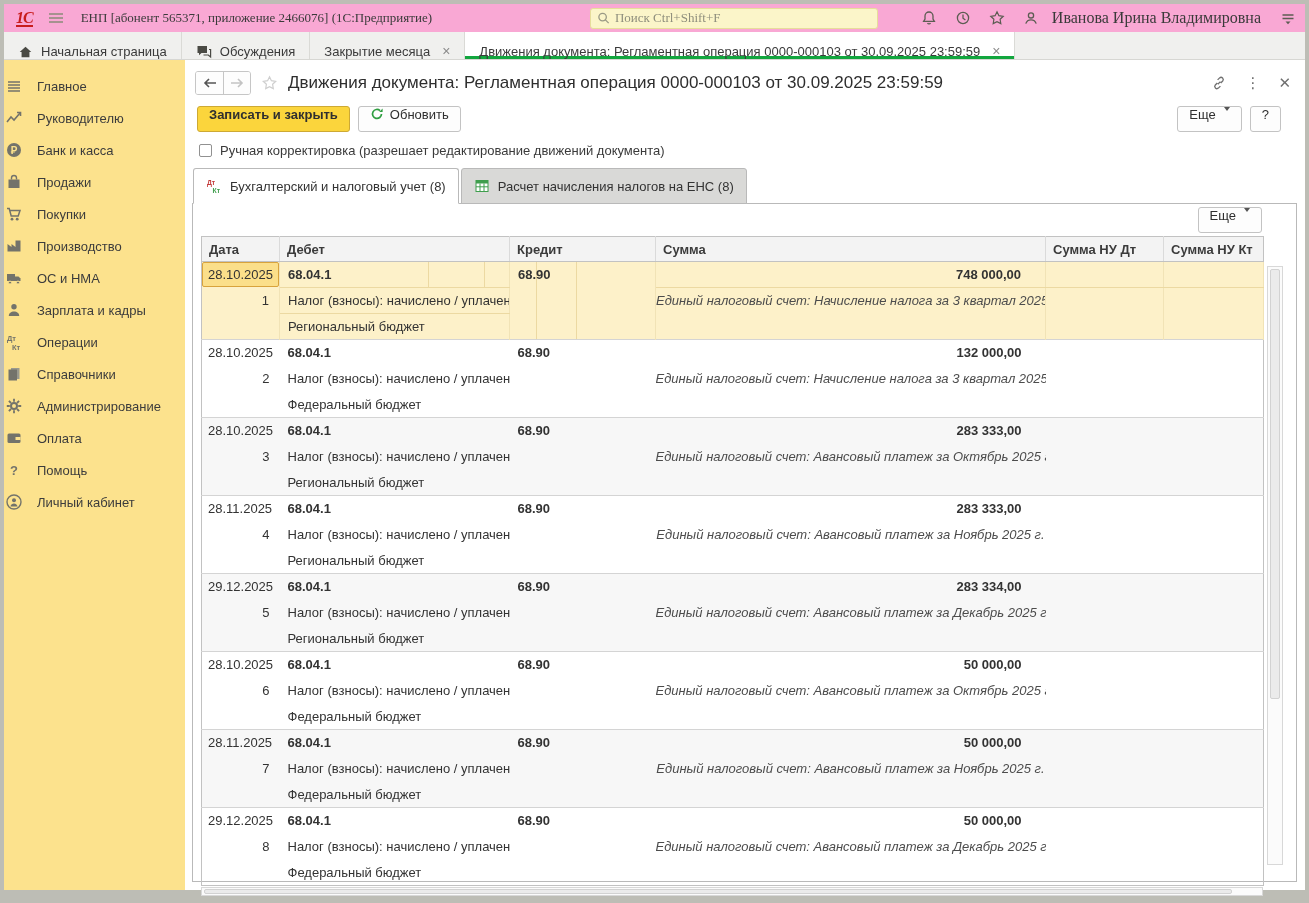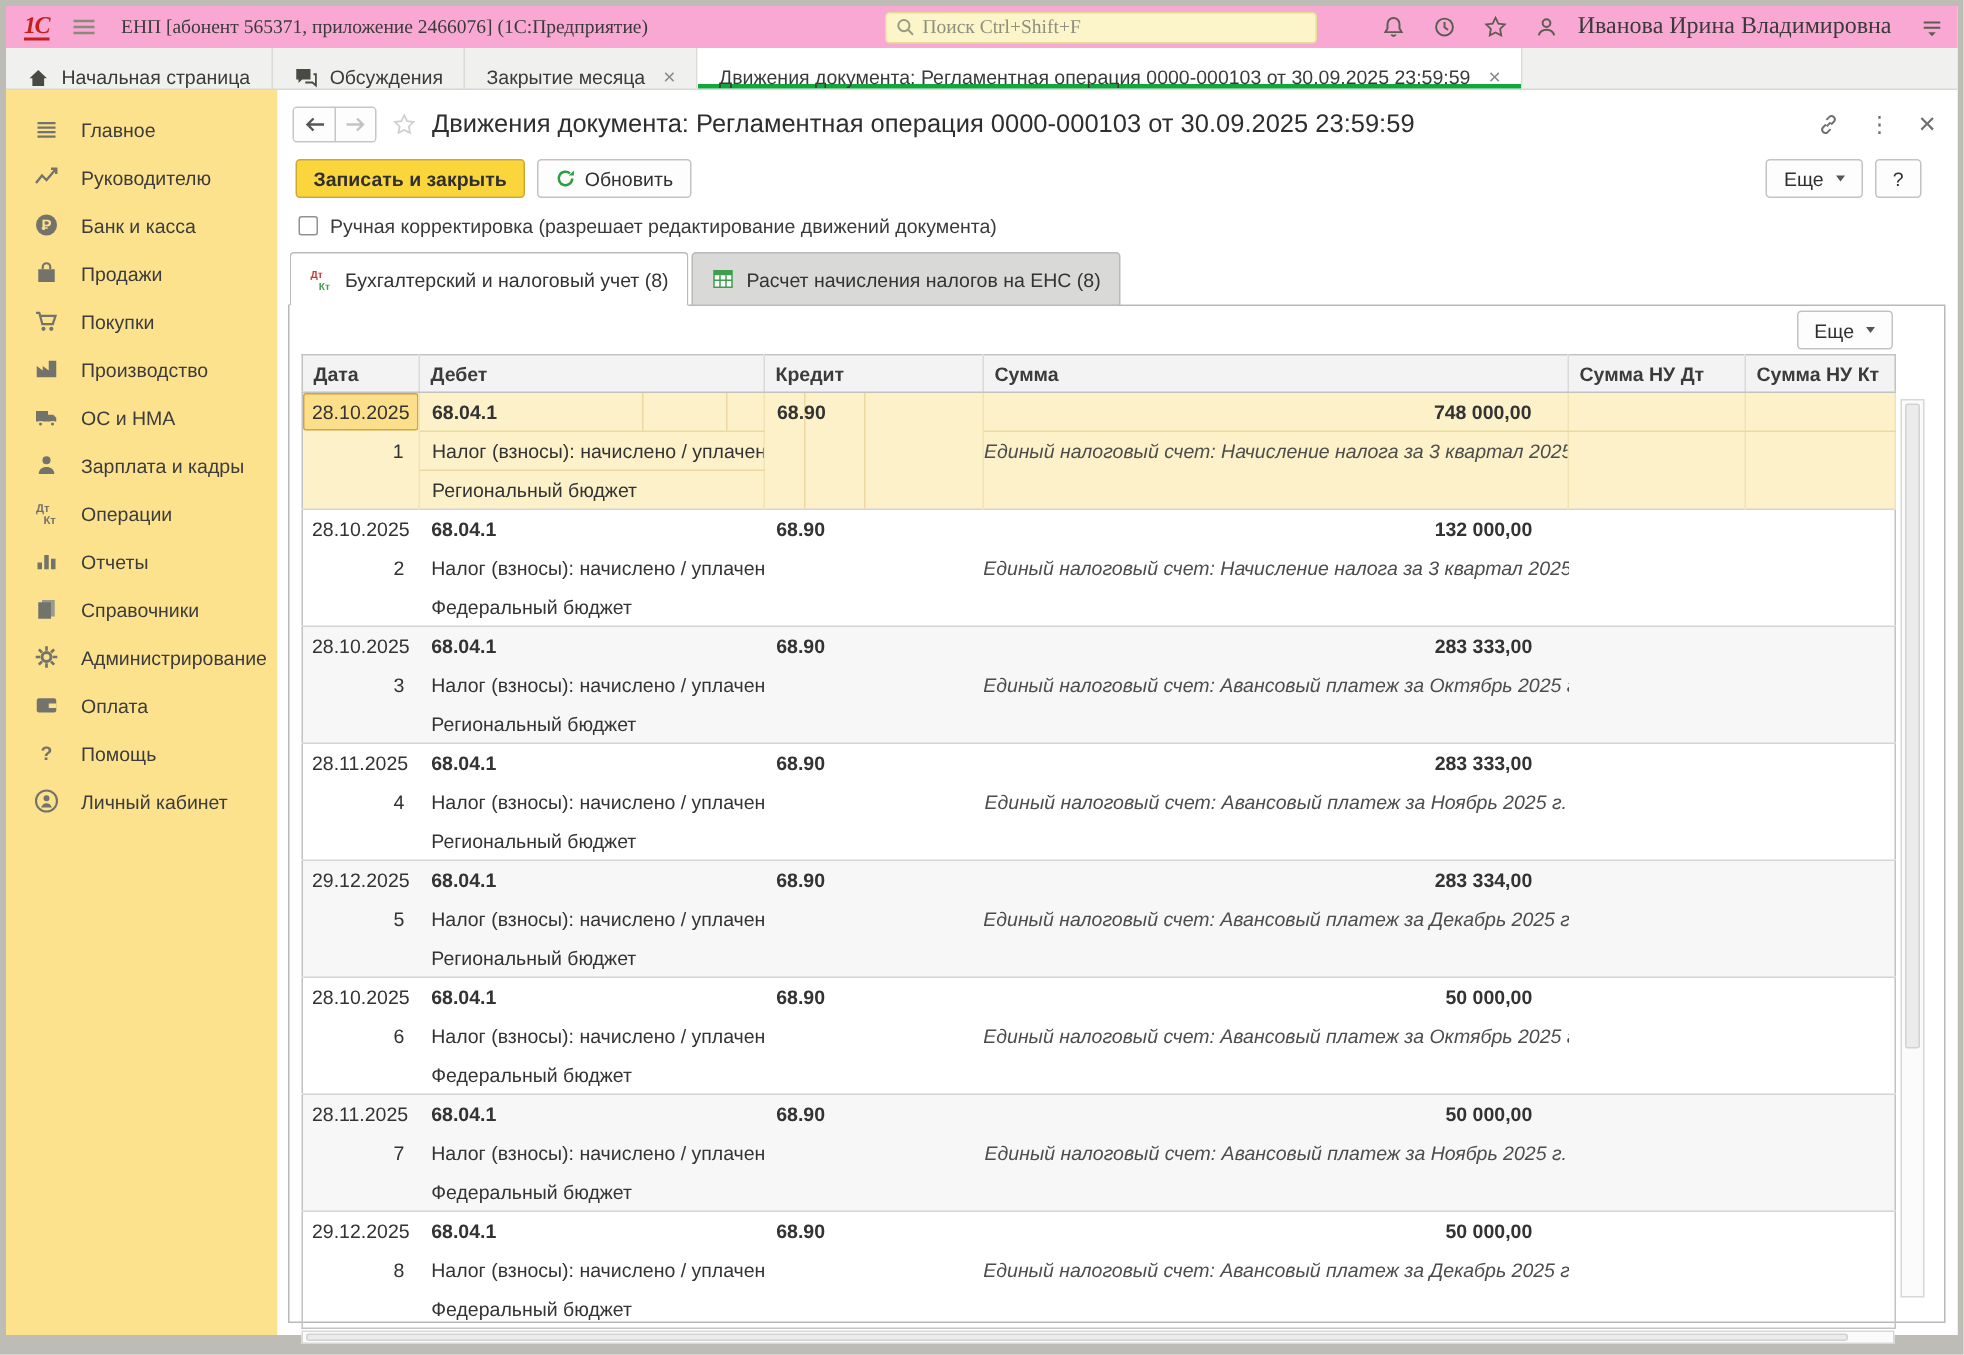--- a/index.html
+++ b/index.html
@@ -21,38 +21,38 @@
 
   
   .tabbar { height:28px; background:#f0f0ee; border-bottom:1px solid #d7d7d3; display:flex; align-items:stretch; flex:0 0 auto; }
   .wtab { display:flex; align-items:flex-end; gap:8px; padding:0 14px; border-right:1px solid #dadad6; color:#3a3a3a; white-space:nowrap; cursor:pointer; }
   .wtab .x { color:#8a8a8a; font-size:14px; margin-left:4px; cursor:pointer; }
   .wtab.active { background:#fff; box-shadow:inset 0 -3px 0 #12a63e; }
 
   
   .main { flex:1; display:flex; min-height:0; }
   .sidebar { width:181px; background:#fce28d; padding-top:10px; flex:0 0 auto; overflow:hidden; }
-  .sitem { height:32px; display:flex; align-items:center; gap:13px; padding-left:17px; cursor:pointer; color:#3c3c3c; }
+  .sitem { height:32px; display:flex; align-items:center; gap:13px; cursor:pointer; color:#3c3c3c; }
   .sitem .ic { width:20px; display:flex; justify-content:center; }
 
   .content { flex:1; background:#fff; display:flex; flex-direction:column; min-width:0; padding-top:6px; }
 
   
   .navrow { height:34px; display:flex; align-items:center; padding:0 14px 0 10px; flex:0 0 auto; }
   .navbtns { display:flex; border:1px solid #c6c6c6; border-radius:3px; overflow:hidden; margin-right:10px; }
   .navbtn { width:27px; height:22px; background:#fdfdfd; display:flex; align-items:center; justify-content:center; cursor:pointer; }
   .navbtn + .navbtn { border-left:1px solid #c6c6c6; }
   .fav { margin-right:10px; display:flex; cursor:pointer; }
   .ptitle { font-size:17px; color:#2e2e2e; white-space:nowrap; overflow:hidden; }
   .nspacer { flex:1; }
   .hico { margin-left:18px; color:#6f6f6f; font-size:15px; cursor:pointer; display:flex; }
 
   
   .cmdrow { height:38px; display:flex; align-items:center; padding:0 24px 0 12px; flex:0 0 auto; }
-  .btn { height:26px; border:1px solid #c3c3c3; border-radius:3px; background:#fdfdfd; display:inline-flex; align-items:center; gap:6px; padding:0 11px; cursor:pointer; color:#2f2f2f; font-size:13px; white-space:nowrap; }
+  .btn { height:26px; border:1px solid #c3c3c3; border-radius:3px; background:#fdfdfd; display:inline-flex; gap:6px; padding:0 11px; cursor:pointer; color:#2f2f2f; font-size:13px; white-space:nowrap; }
   .btn.primary { background:#fbd53c; border-color:#cda934; font-weight:bold; }
   .btn + .btn { margin-left:8px; }
   .caret { width:0; height:0; border-left:3.5px solid transparent; border-right:3.5px solid transparent; border-top:4px solid #555; margin-left:2px; }
   .cspacer { flex:1; }
 
   
   .checkrow { height:24px; display:flex; align-items:center; gap:8px; padding-left:14px; flex:0 0 auto; }
   .cbox { width:13px; height:13px; background:#fff; border:1px solid #919191; border-radius:2px; cursor:pointer; flex:0 0 auto; }
 
   
@@ -250,28 +250,20 @@
             <svg width="18" height="18" viewBox="0 0 18 18">
               <text x="2" y="8" font-size="7.5" font-weight="bold" fill="#73736b">Дт</text>
               <text x="7" y="16.5" font-size="7.5" font-weight="bold" fill="#73736b">Кт</text>
             </svg>
           </span>
           <span>Операции</span>
         </div>
       <div class="sitem">
           <span class="ic">
             <svg width="18" height="18" viewBox="0 0 18 18">
-              <path d="M3 14.5V10h3v4.5zM7.5 14.5V5h3v9.5zM12 14.5V7.5h3v7z" fill="#73736b"></path>
-            </svg>
-          </span>
-          <span>Отчеты</span>
-        </div>
-      <div class="sitem">
-          <span class="ic">
-            <svg width="18" height="18" viewBox="0 0 18 18">
               <path d="M6 3h8.5v11H6z" fill="#9a9a8e"></path>
               <path d="M3.5 4.5H12v11H3.5z" fill="#73736b"></path>
             </svg>
           </span>
           <span>Справочники</span>
         </div>
       <div class="sitem">
           <span class="ic">
             <svg width="18" height="18" viewBox="0 0 18 18">
               <circle cx="9" cy="9" r="3" fill="none" stroke="#73736b" stroke-width="2"></circle>

